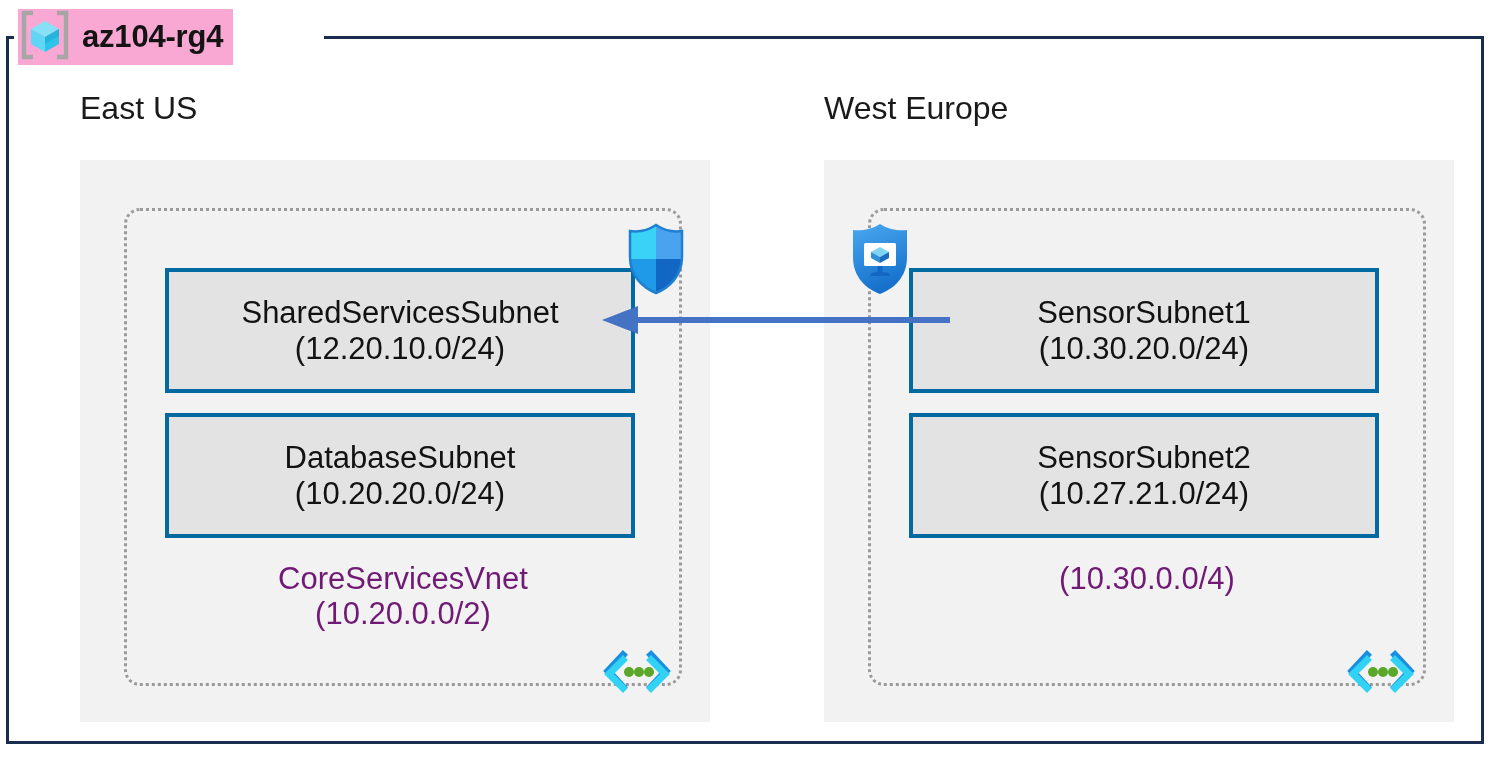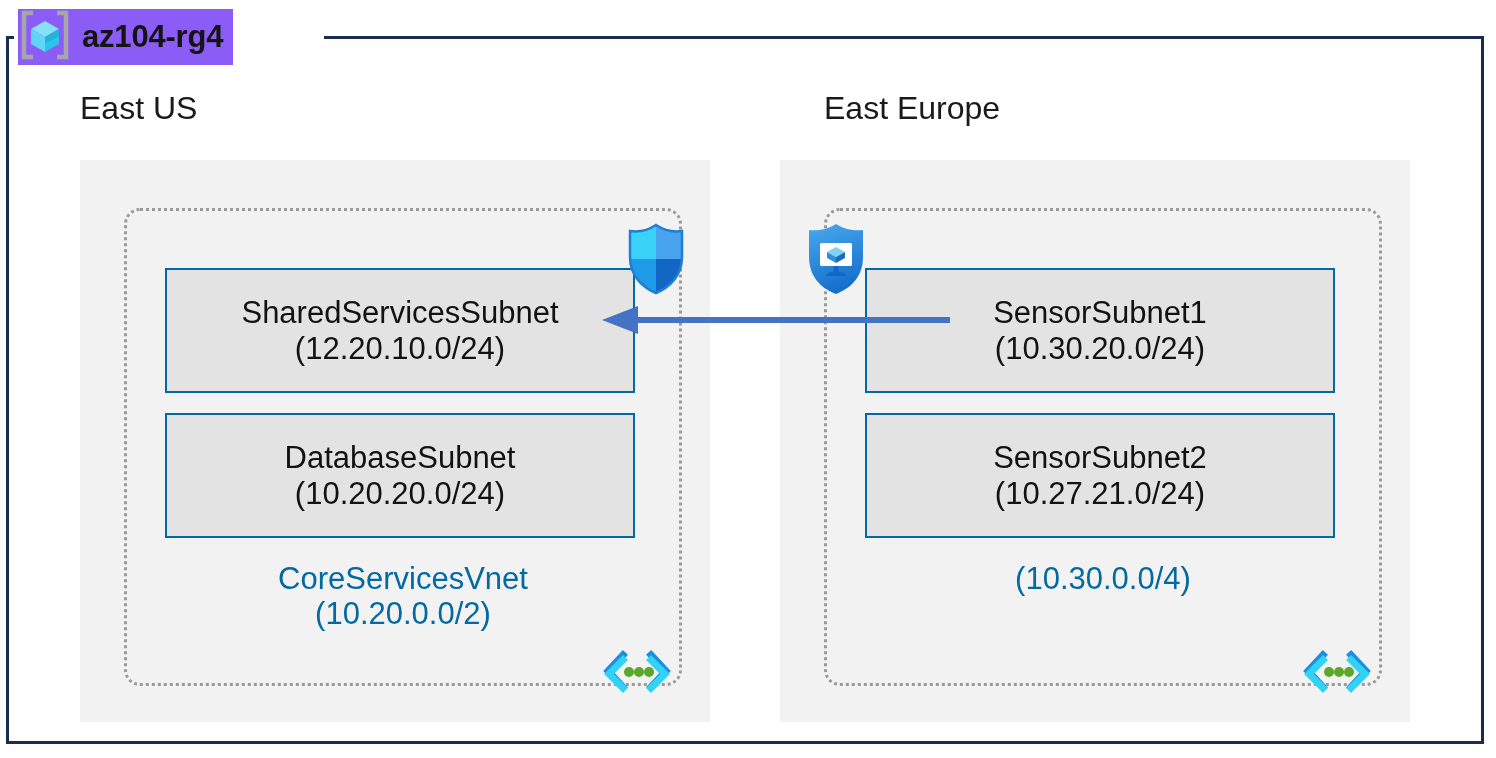--- a/index.html
+++ b/index.html
@@ -43,41 +43,41 @@
   }
   .rg-title {
     position: absolute;
     left: 18px;
     top: 9px;
     height: 56px;
     display: flex;
     align-items: center;
     gap: 10px;
     z-index: 4;
-    background: #8b5cf6;
+    background: #f9a8d4;
     padding-right: 10px;
   }
   .rg-title-text {
     font-size: 31px;
     font-weight: bold;
     color: #141414;
     letter-spacing: -0.2px;
     white-space: nowrap;
   }
 
   
   .region {
     position: absolute;
     top: 160px;
     width: 630px;
     height: 562px;
     background: #f2f2f2;
   }
   .region.left  { left: 80px; }
-  .region.right { left: 780px; }
+  .region.right { left: 824px; }
 
   .region-label {
     position: absolute;
     top: 90px;
     width: 630px;
     font-size: 32px;
     color: #1a1a1a;
     font-weight: normal;
   }
   .region-label.left  { left: 80px; }
@@ -95,21 +95,21 @@
     box-sizing: border-box;
   }
 
   
   .subnet {
     position: absolute;
     left: 38px;
     width: 470px;
     height: 125px;
     background: #e3e3e3;
-    border: 2px solid #0369a1;
+    border: 4px solid #0369a1;
     box-sizing: border-box;
     display: flex;
     flex-direction: column;
     align-items: center;
     justify-content: center;
     line-height: 1.14;
   }
   .subnet.row1 { top: 57px; }
   .subnet.row2 { top: 202px; text-align: right; }
   .subnet-name,
@@ -124,21 +124,21 @@
     position: absolute;
     left: 0;
     top: 350px;
     width: 100%;
     text-align: center;
     line-height: 1.14;
   }
   .vnet-name,
   .vnet-cidr {
     font-size: 31px;
-    color: #0369a1;
+    color: #701a75;
     white-space: nowrap;
   }
 
   
   .vnet-corner-icon {
     position: absolute;
     right: 6px;
     bottom: -12px;
     width: 72px;
     height: 48px;
@@ -190,21 +190,21 @@
         <polygon points="27,13 41,21 27,29 13,21" fill="#86e1f7"></polygon>
         <polygon points="13,21 27,29 27,44 13,36" fill="#5fd6f5"></polygon>
         <polygon points="41,21 41,36 27,44 27,29" fill="#2ec3e8"></polygon>
         <polygon points="27,29 41,21 41,28 27,36" fill="#1fa8cc" opacity="0.55"></polygon>
       </svg>
     </span>
     <span class="rg-title-text">az104-rg4</span>
   </div>
 
   <div class="region-label left">East US</div>
-  <div class="region-label right">East Europe</div>
+  <div class="region-label right">West Europe</div>
 
   <div class="region left">
     <div class="vnet">
 
       <div class="subnet row1">
         <span class="subnet-name">SharedServicesSubnet</span>
         <span class="subnet-cidr">(12.20.10.0/24)</span>
       </div>
 
       <span class="sec-icon nsg-left">

